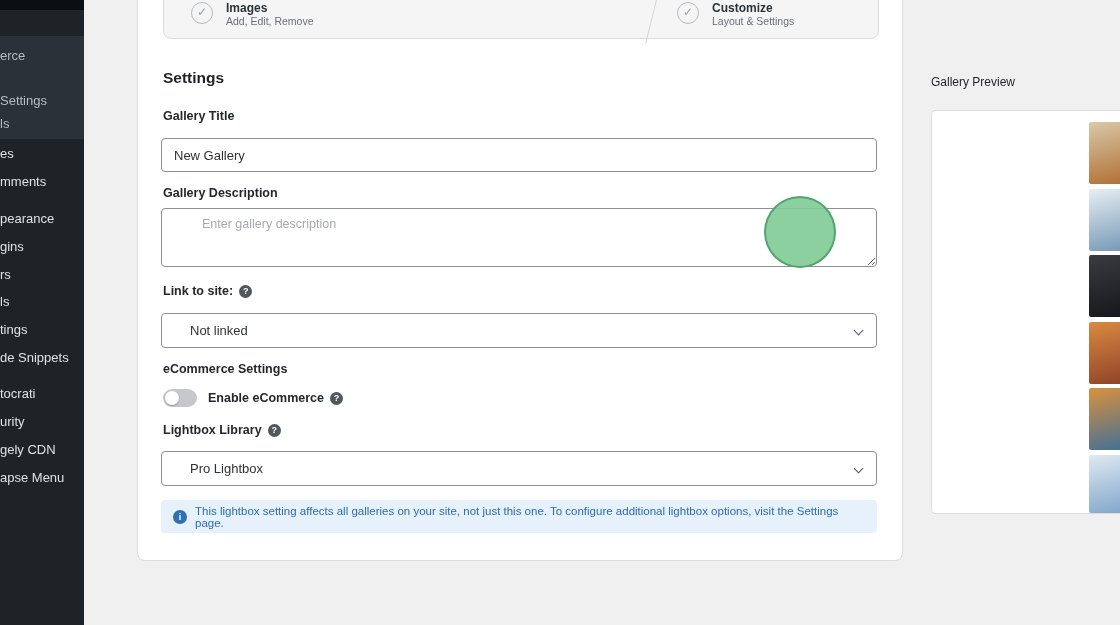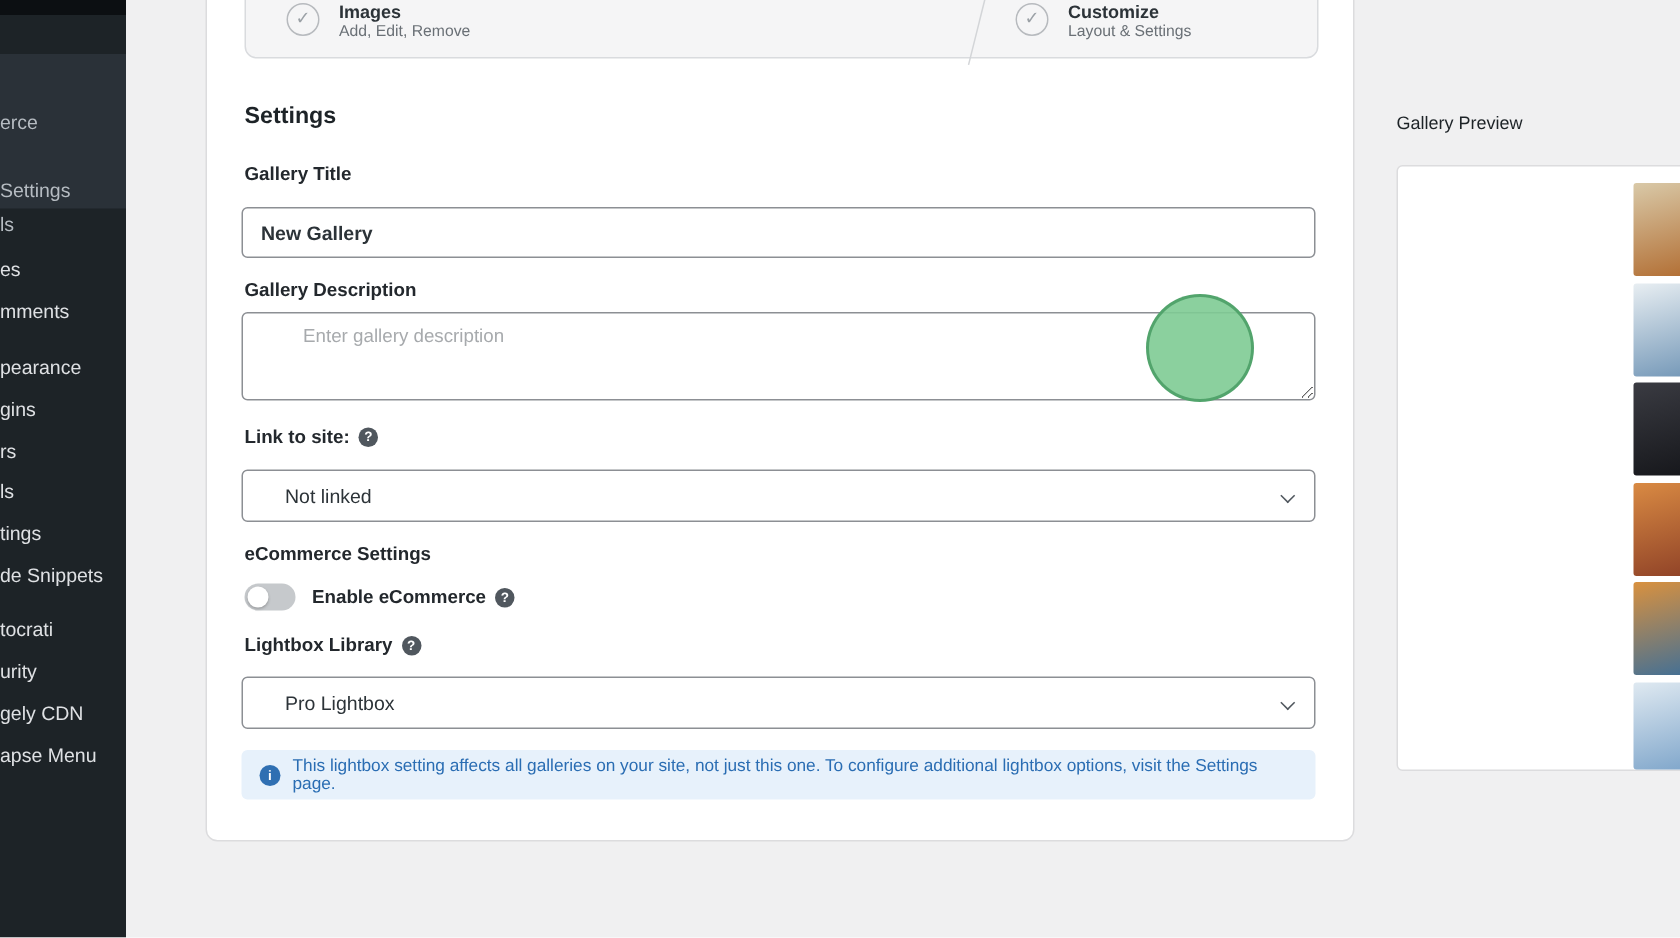--- a/index.html
+++ b/index.html
@@ -13,21 +13,21 @@
   }
   .abs { position: absolute; }
 
   
   .sidebar { left:0; top:0; width:84px; height:625px; background:#1d2327; z-index:2; }
   .adminbar { left:0; top:0; width:84px; height:10px; background:#0c0f12; }
   .submenu-block { left:0; top:36px; width:84px; height:103px; background:#2a3138; }
   .side-item {
     left:0; width:84px; height:20px; line-height:20px;
     font-size:13px; color:#dfe1e4; white-space:nowrap; overflow:hidden;
-    cursor:pointer; z-index:3;margin-top:26px;
+    cursor:pointer; z-index:3;
   }
   .side-item.sub { color:#b6bcc2; }
 
   
   .card {
     left:137px; top:-24px; width:766px; height:585px;
     background:#ffffff; border:1px solid #dcdcde; border-radius:8px; z-index:1;
   }
 
   
@@ -45,21 +45,21 @@
   .step-divider { width:1px; height:48px; background:#d3d5d8; transform:rotate(14deg); z-index:5; }
 
   
   .h-settings { font-size:15.5px; font-weight:700; z-index:4; }
   .field-label { font-size:12.5px; font-weight:700; color:#23282d; z-index:4; }
   .label-row { display:flex; align-items:center; gap:6px; z-index:4; }
   .text-input, .textarea, .select {
     border:1px solid #8c8f94; border-radius:4px; background:#fff;
     font-family:"Liberation Sans", sans-serif; font-size:13px; color:#2c3338; z-index:4;
   }
-  .text-input { padding:0 12px;font-weight:bold; }
+  .text-input { padding:0 12px; }
   .textarea { padding:8px 12px; resize:vertical; font-size:12.5px; }
   .textarea::placeholder { color:#a7aaad; }
   .select { display:flex; align-items:center; padding:0 28px; cursor:pointer; }
   .chevron {
     position:absolute; right:14px; top:13px; width:7px; height:7px;
     border-right:1.8px solid #50575e; border-bottom:1.8px solid #50575e;
     transform:rotate(45deg);
   }
   .help-icon {
     display:inline-block; width:13px; height:13px; border-radius:50%;

